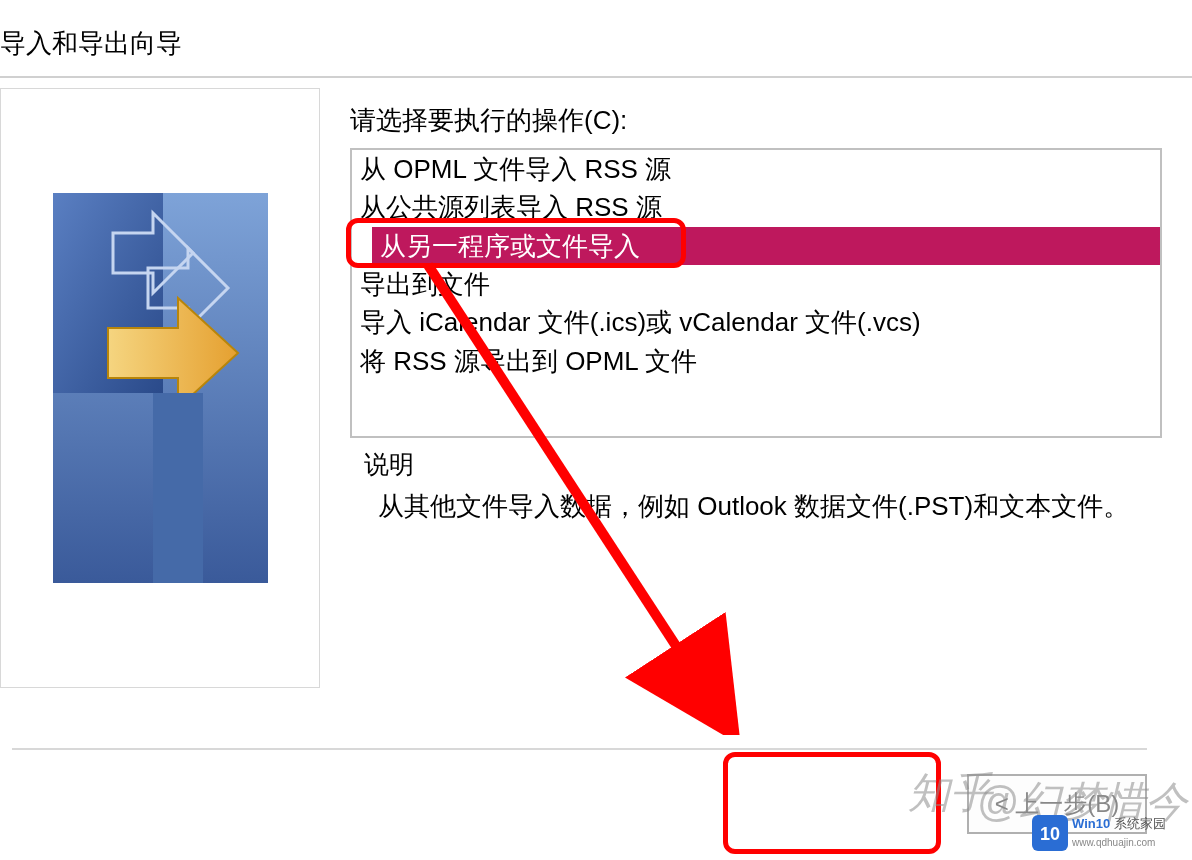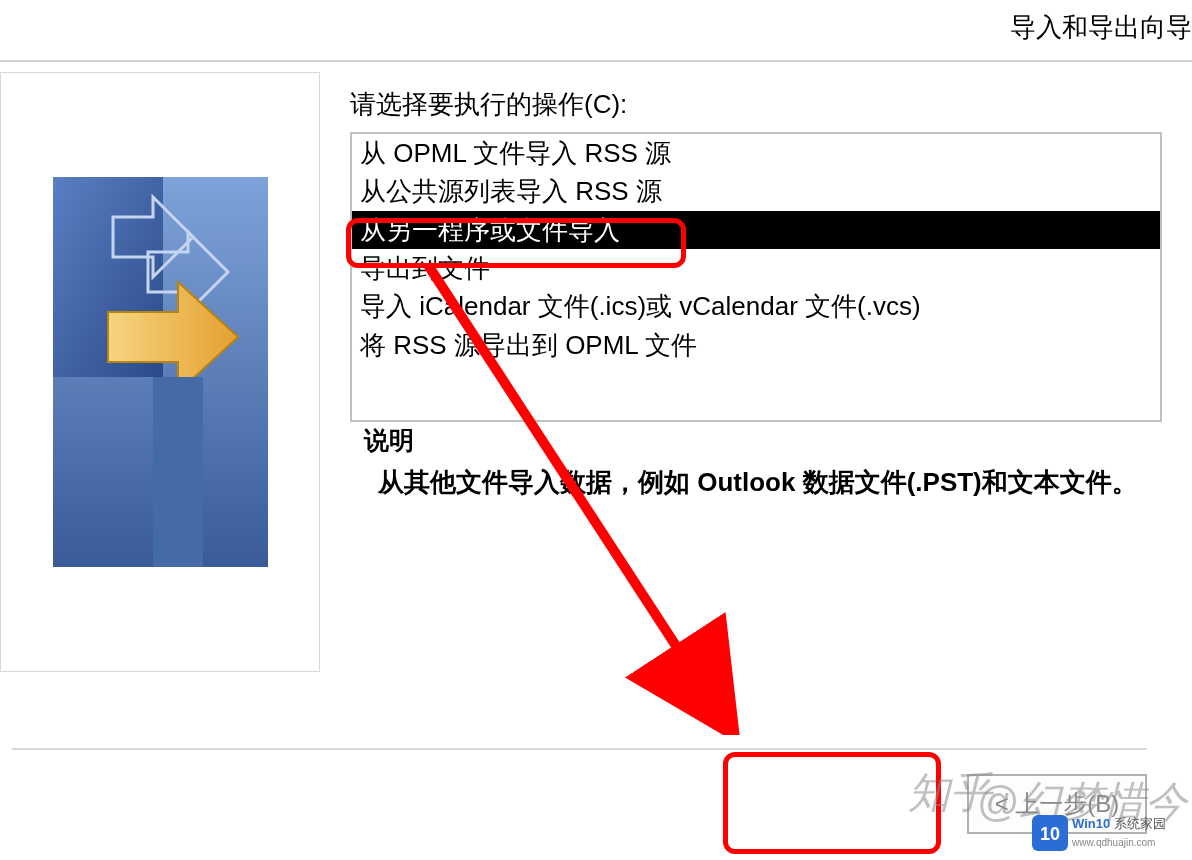--- a/index.html
+++ b/index.html
@@ -5,25 +5,24 @@
     * { margin: 0; padding: 0; box-sizing: border-box; }
     body {
       font-family: "Microsoft YaHei", "Segoe UI", sans-serif;
       background: #ffffff;
       width: 1192px;
       height: 860px;
       overflow: hidden;
       position: relative;
     }
     .title-bar {
-      padding: 10px 0 15px 0;
+      padding: 26px 0 15px 0;
       font-size: 26px;
       color: #000;
       border-bottom: 2px solid #d0d0d0;
-      text-align: right;
     }
     .main-area {
       display: flex;
       padding: 10px 0 0 0;
     }
     .left-panel {
       width: 320px;
       height: 600px;
       border: 1px solid #d8d8d8;
       display: flex;
@@ -53,26 +52,26 @@
       position: relative;
     }
     .list-item {
       font-size: 26px;
       padding: 2px 8px;
       color: #000;
       line-height: 1.32;
       cursor: default;
     }
     .list-item.selected {
-      background: #000000;
+      background: #be185d;
       color: #ffffff;
+      margin-left: 20px;
     }
     .description-group {
-      margin-top: 2px;
-      font-weight: bold;
+      margin-top: 10px;
     }
     .description-label {
       font-size: 25px;
       color: #000;
       margin-bottom: 6px;
       padding-left: 14px;
     }
     .description-text {
       font-size: 26px;
       color: #000;

